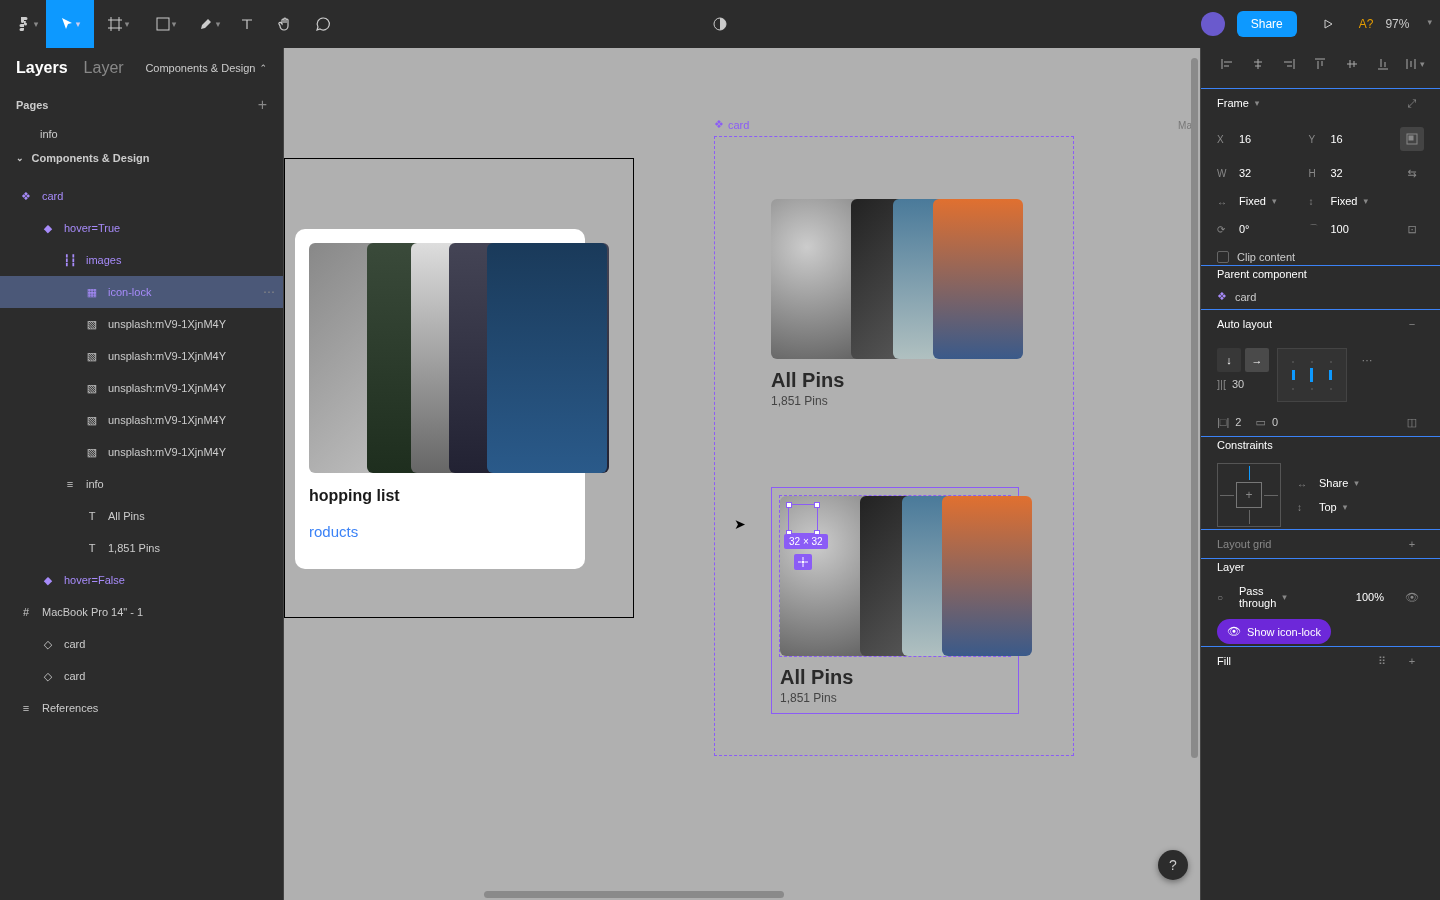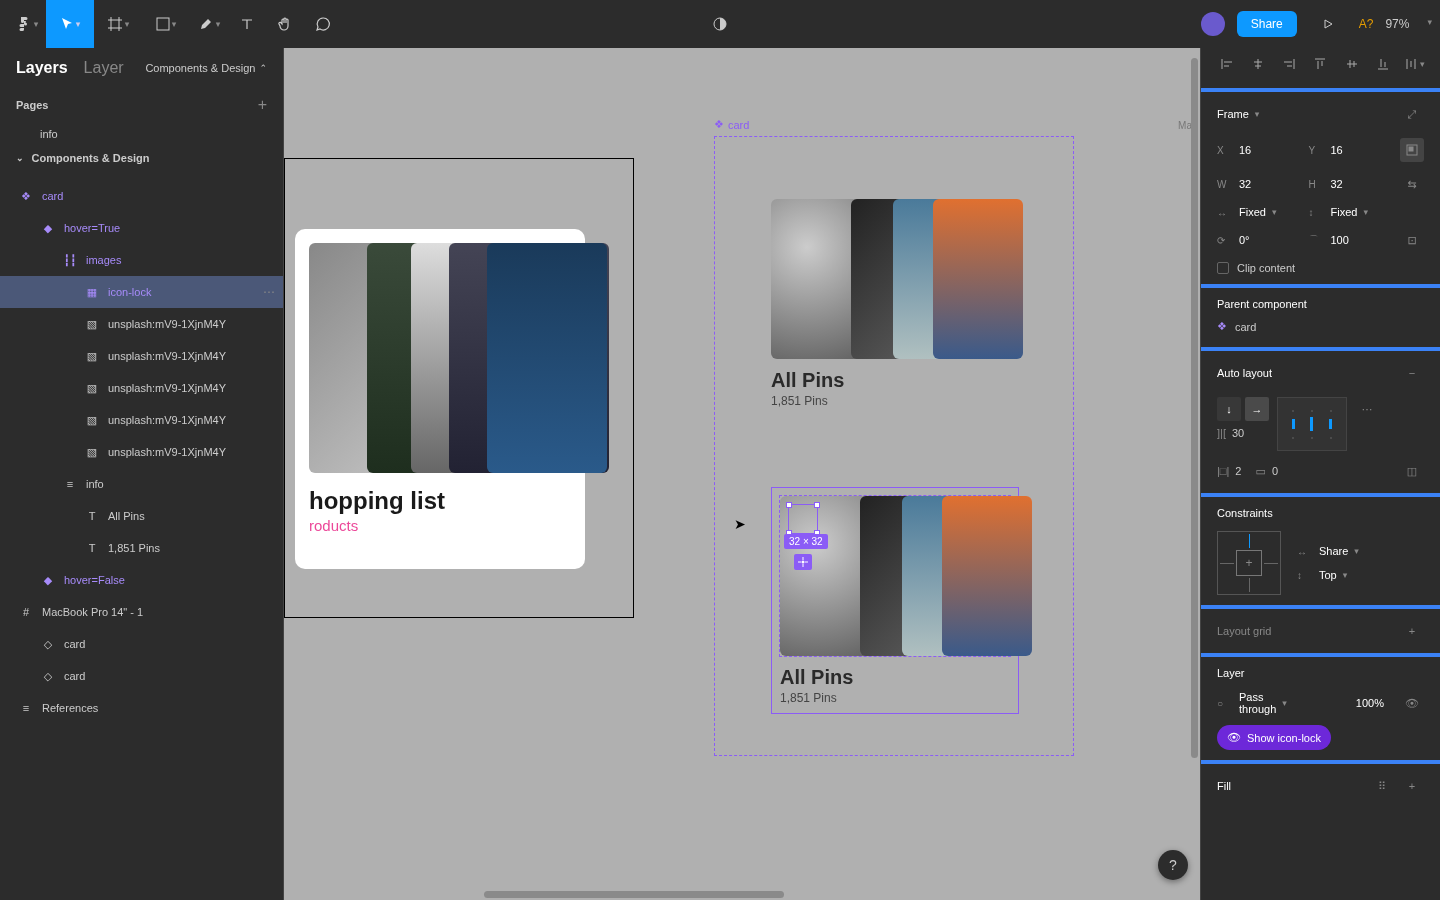--- a/index.html
+++ b/index.html
@@ -36,21 +36,21 @@
 .layer-row .ind{display:inline-block}
 .layer-ico{width:16px;display:flex;justify-content:center;margin-right:8px}
 .layer-eye{margin-left:auto;color:#888;font-size:12px}
 
 .right-panel{position:absolute;right:0;top:48px;width:240px;bottom:0;background:#2c2c2c;border-left:1px solid #444;overflow:auto;font-size:11px;}
 .rtabs{display:flex;gap:18px;padding:12px 16px;font-size:11px}
 .rtab{color:#888;cursor:pointer}
 .rtab.active{color:#fff;font-weight:600}
 .align-row{display:flex;padding:4px 12px 12px;gap:4px;justify-content:space-between}
 .align-btn{width:28px;height:24px;display:flex;align-items:center;justify-content:center;color:#aaa;cursor:pointer}
-.sect{border-top:4px solid #3b82f6;padding:10px 16px}
+.sect{border-top:1px solid #3b82f6;padding:2px 16px}
 .sect-head{display:flex;align-items:center;justify-content:space-between;margin-bottom:12px;font-size:11px;color:#fff;font-weight:500}
 .row2{display:flex;gap:16px;margin-bottom:10px}
 .field{display:flex;align-items:center;gap:8px;flex:1}
 .field .fl{color:#888;width:14px;font-size:10px}
 .field .fv{color:#fff;font-size:11px;background:transparent;border:none;width:40px}
 .field.sel .fv{display:flex;align-items:center;gap:4px}
 .iconbtn{width:24px;height:24px;display:flex;align-items:center;justify-content:center;color:#888;cursor:pointer}
 .checkbox-row{display:flex;align-items:center;gap:8px;color:#ccc;font-size:11px}
 .cb{width:12px;height:12px;border:1px solid #666;border-radius:2px}
 .parent-comp{display:flex;align-items:center;gap:8px;color:#ccc;padding:4px 0}
@@ -81,22 +81,22 @@
 .canvas{position:absolute;left:284px;right:240px;top:48px;bottom:0;background:#b0b0b0;overflow:hidden}
 .canvas-frame{position:absolute;left:0;top:110px;width:350px;height:460px;background:#b0b0b0;border:1.5px solid #000;}
 .shop-card{position:absolute;left:10px;top:70px;width:290px;height:340px;background:#fff;border-radius:10px;padding:14px}
 .shop-imgs{position:relative;height:230px}
 .shop-img{position:absolute;top:0;width:160px;height:230px;border-radius:6px}
 .i1{left:0;background:linear-gradient(135deg,#888,#ccc)}
 .i2{left:58px;background:linear-gradient(180deg,#3a4a3a,#1e2e1e)}
 .i3{left:102px;background:linear-gradient(180deg,#ddd,#666)}
 .i4{left:140px;background:linear-gradient(180deg,#445,#223)}
 .i5{left:178px;background:linear-gradient(180deg,#1a3a5a,#2a5a8a);width:120px}
-.shop-title{font-size:24px;font-weight:700;color:#1a1a1a;margin-top:14px}
-.shop-sub{font-size:15px;color:#ec4899;margin-top:2px}
+.shop-title{font-size:16px;font-weight:700;color:#1a1a1a;margin-top:14px}
+.shop-sub{font-size:15px;color:#3b82f6;margin-top:18px}
 .comp-label{position:absolute;left:430px;top:70px;font-size:11px;color:#8b5cf6;font-weight:500;display:flex;align-items:center;gap:4px}
 .comp-area{position:absolute;left:430px;top:88px;width:360px;height:620px;border:1px dashed #8b5cf6}
 .card-inst{position:absolute;left:56px;width:248px}
 .card-inst.top{top:62px}
 .card-inst.bot{top:350px;border:1px dashed #8b5cf6;padding:8px}
 .ci-imgs{position:relative;height:160px}
 .ci-img{position:absolute;top:0;height:160px;border-radius:6px}
 .ci1{left:0;width:120px;background:radial-gradient(circle at 30% 30%,#ccc,#555)}
 .ci2{left:80px;width:120px;background:linear-gradient(135deg,#222,#666)}
 .ci3{left:122px;width:110px;background:linear-gradient(180deg,#4a7a9a,#b0c0c0)}

